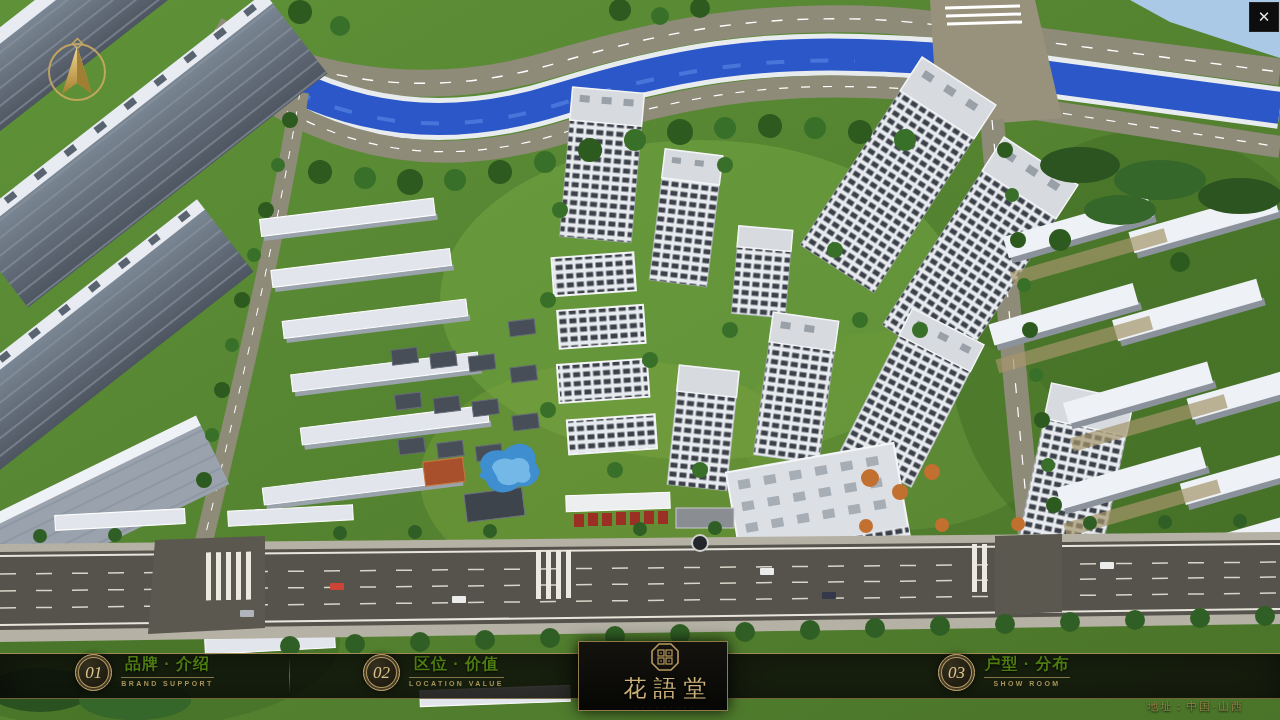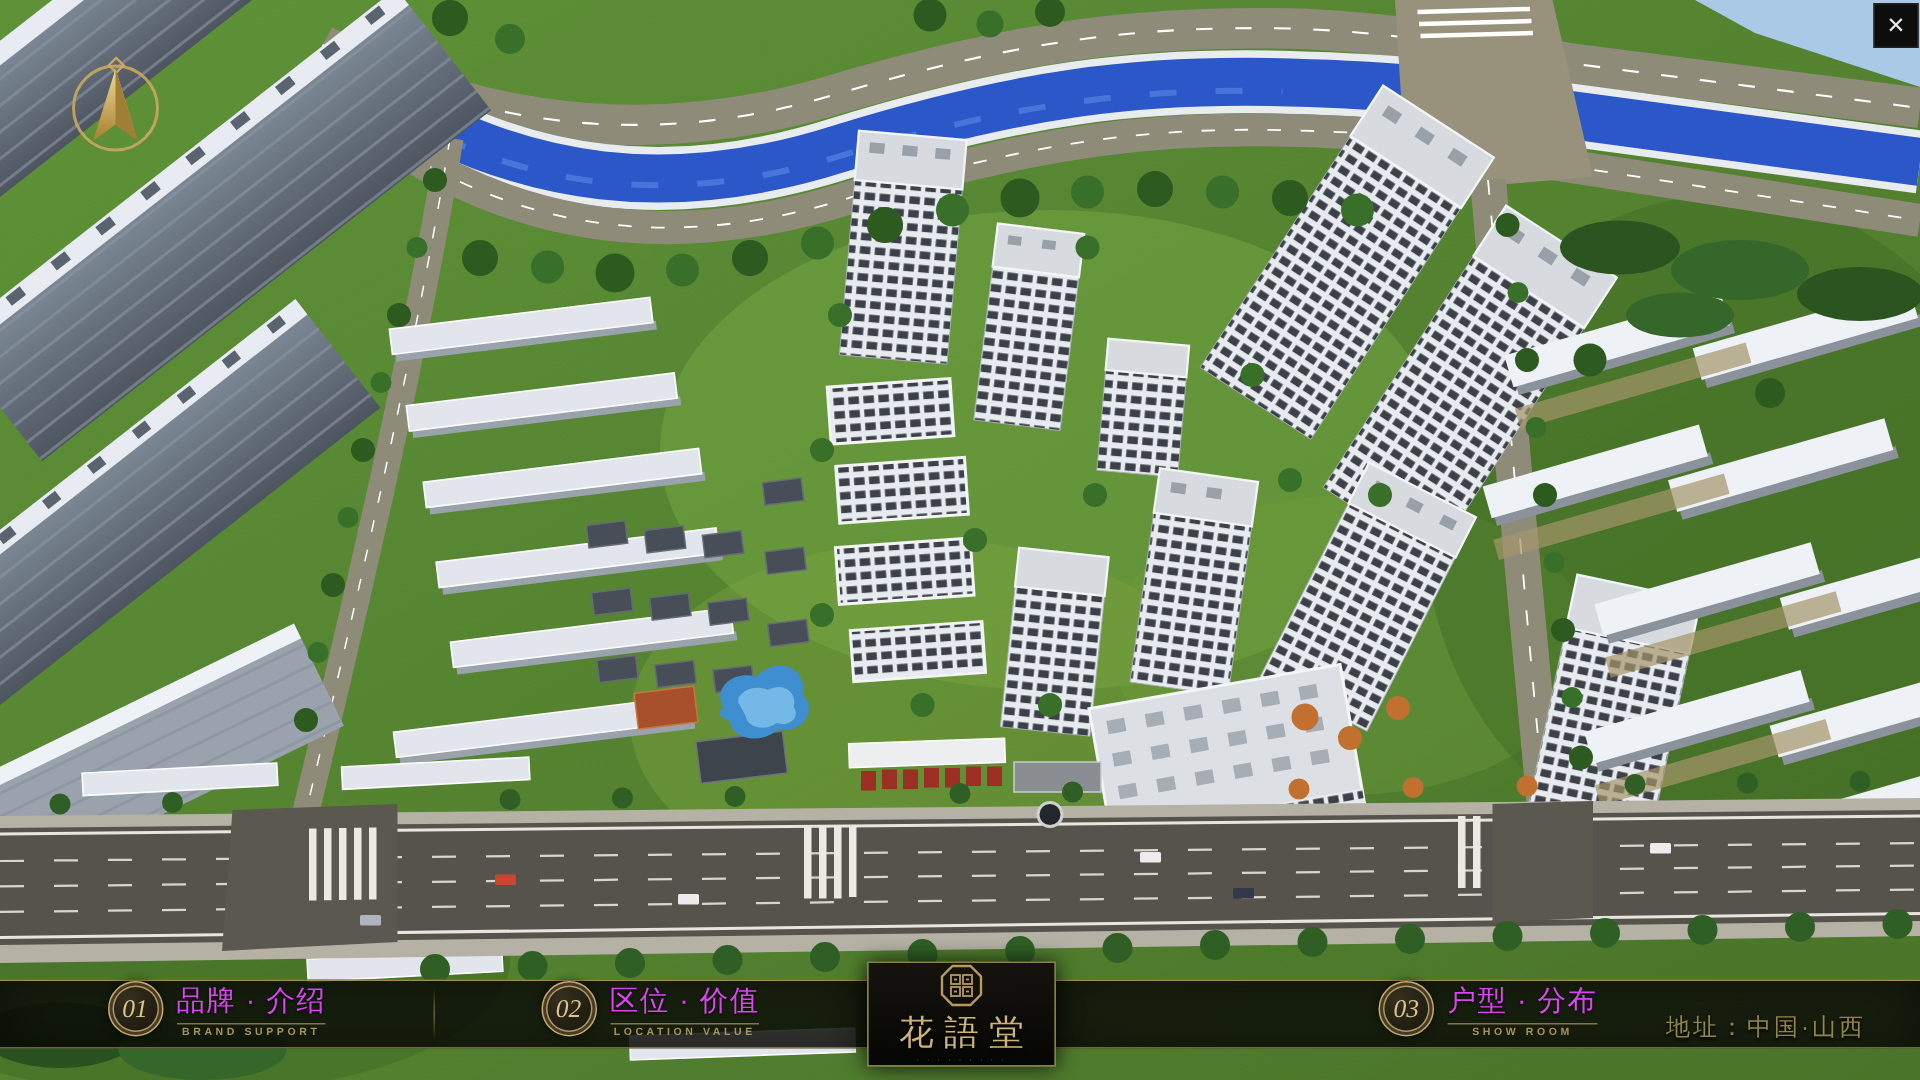--- a/index.html
+++ b/index.html
@@ -21,33 +21,33 @@
     position:relative;cursor:pointer;}
   .nav-item + .nav-item::before{content:"";position:absolute;left:0;top:5px;bottom:5px;width:1px;
     background:linear-gradient(rgba(186,160,95,0),rgba(186,160,95,.55),rgba(186,160,95,0));}
   .badge{width:35px;height:35px;border-radius:50%;flex:0 0 auto;
     border:1px solid #c9ab6e;
     box-shadow:inset 0 0 0 2px rgba(0,0,0,.6),inset 0 0 0 3px rgba(201,171,110,.85),0 0 6px rgba(0,0,0,.6);
     background:radial-gradient(circle at 35% 30%,#35301e,#14120a);
     display:flex;align-items:center;justify-content:center;
     color:#dcc48e;font-family:"Liberation Serif",serif;font-style:italic;font-size:17px;}
   .texts{display:flex;flex-direction:column;align-items:center;min-width:86px;}
-  .zh{color:#d946ef;font-size:19px;font-weight:normal;letter-spacing:1px;white-space:nowrap;
+  .zh{color:#4d7c0f;font-size:16px;font-weight:bold;letter-spacing:1px;white-space:nowrap;
     text-shadow:0 1px 2px rgba(0,0,0,.9);}
   .en{color:#a8935a;font-size:7px;letter-spacing:2.4px;margin-top:2px;padding-top:2px;
     border-top:1px solid rgba(168,147,90,.75);white-space:nowrap;align-self:stretch;text-align:center;
     font-weight:bold;}
   .logo-panel{width:124px;height:68px;margin-top:-12px;flex:0 0 auto;
     background:linear-gradient(#14130e,#060604);border:1px solid #8f7b45;
     box-shadow:0 0 14px rgba(0,0,0,.85);display:flex;flex-direction:column;
-    align-items:center;justify-content:center;gap:1px;cursor:pointer;z-index:6;}
+    align-items:center;justify-content:center;gap:1px;cursor:pointer;z-index:6;padding-left:24px;}
   .logo-name{font-family:"Liberation Serif",serif;color:#cdb27a;font-size:23px;
     letter-spacing:7px;padding-left:7px;text-shadow:0 1px 3px #000;}
   .logo-sub{color:#8f7b45;font-size:5px;letter-spacing:2px;line-height:5px;}
-  .address{position:absolute;right:36px;top:675px;color:#938549;font-size:16px;
+  .address{position:absolute;right:36px;top:699px;color:#938549;font-size:11px;
     letter-spacing:2px;z-index:6;text-shadow:0 1px 2px #000;text-align:right;}
 </style>
 </head>
 <body>
 
 <svg class="scene" viewBox="0 0 1280 720" xmlns="http://www.w3.org/2000/svg">
   <defs>
     <linearGradient id="grass" x1="0" y1="0" x2="1" y2="1">
       <stop offset="0" stop-color="#5f9238"></stop>
         <stop offset="1" stop-color="#4a7429"></stop>

